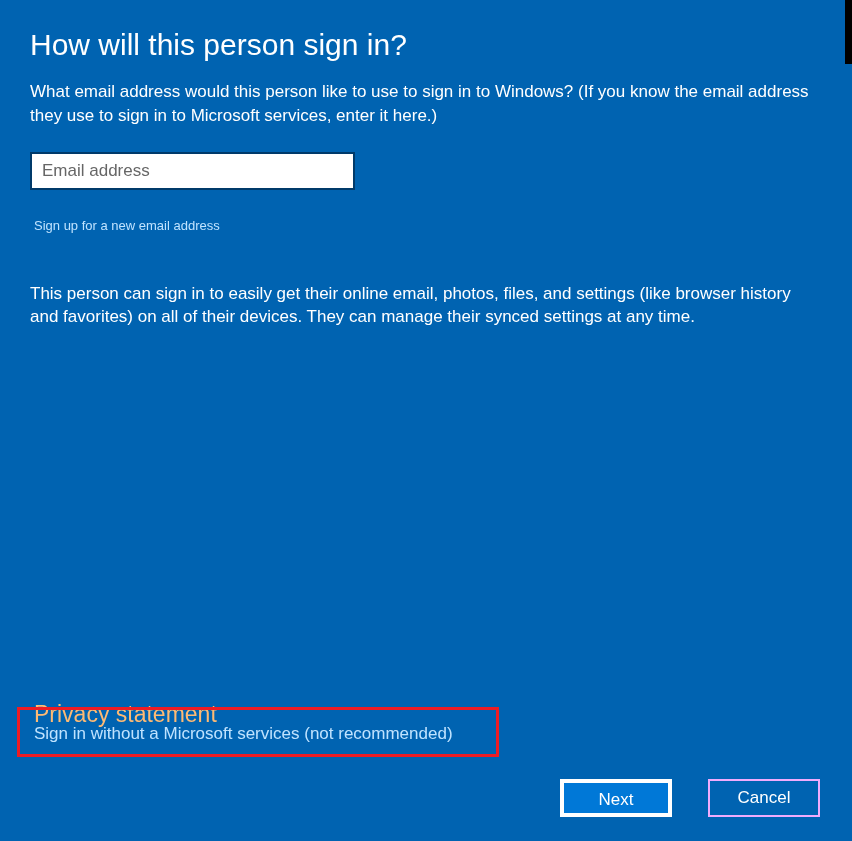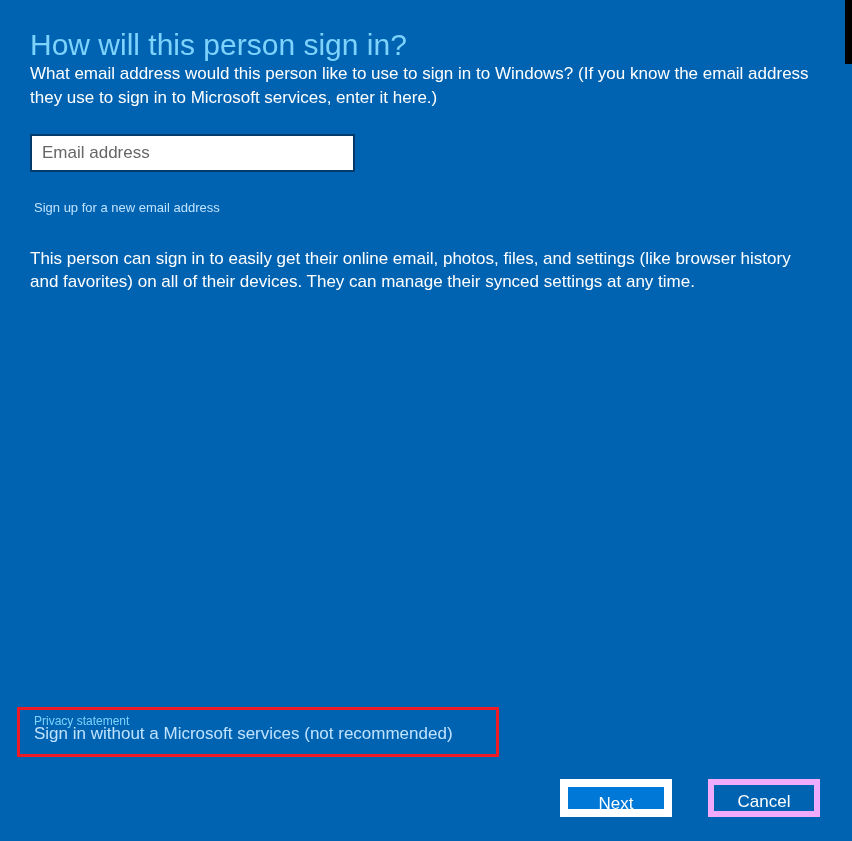--- a/index.html
+++ b/index.html
@@ -15,21 +15,22 @@
       color: white;
       position: relative;
       overflow: hidden;
     }
     .content {
       padding: 28px 30px 0 30px;
     }
     .title {
       font-size: 30px;
       font-weight: 300;
-      color: #7dd3fc;
+      color: #ffffff;
+      margin-bottom: 18px;
     }
     .description {
       font-size: 17px;
       font-weight: 400;
       color: #ffffff;
       line-height: 1.4;
       margin-bottom: 24px;
     }
     .email-input {
       width: 325px;
@@ -51,31 +52,31 @@
       margin-left: 4px;
       font-size: 13px;
       color: #BFE3FF;
       cursor: pointer;
       text-decoration: none;
     }
     .info-text {
       font-size: 17px;
       color: #ffffff;
       line-height: 1.4;
-      margin-top: 31px;
+      margin-top: 48px;
     }
     .bottom-links {
       position: absolute;
       left: 34px;
       bottom: 105px;
     }
     .privacy-link {
       display: block;
-      font-size: 12px;
-      color: #7dd3fc;
+      font-size: 23px;
+      color: #fdba74;
       cursor: pointer;
       text-decoration: none;
       margin-bottom: 8px;
     }
     .highlight-box {
       position: absolute;
       left: 17px;
       bottom: 84px;
       width: 482px;
       height: 50px;
@@ -102,26 +103,26 @@
       width: 112px;
       height: 38px;
       font-size: 17px;
       font-family: "Segoe UI", Arial, sans-serif;
       cursor: pointer;
       text-align: center;
       line-height: 34px;
     }
     .btn-next {
       background-color: #0078D7;
-      border: 8px solid #ffffff;
+      border: 4px solid #ffffff;
       color: #ffffff;
     }
     .btn-cancel {
       background-color: #0063B1;
-      border: 6px solid #f0abfc;
+      border: 2px solid #f0abfc;
       color: #ffffff;
     }
     .scrollbar-track {
       position: absolute;
       right: 0;
       top: 0;
       width: 7px;
       height: 64px;
       background-color: #000000;
     }

